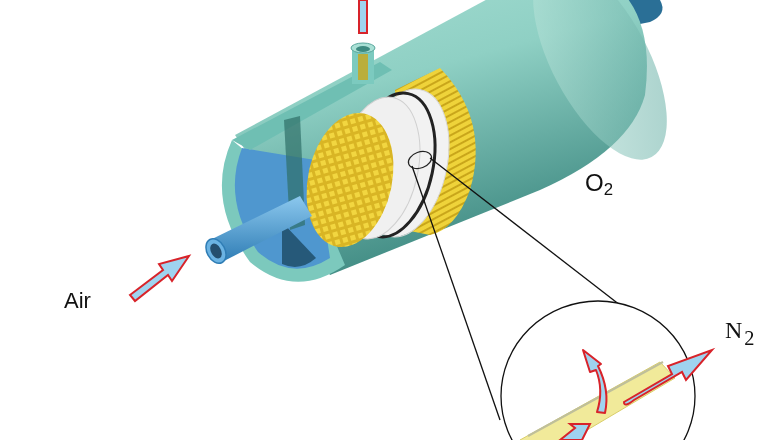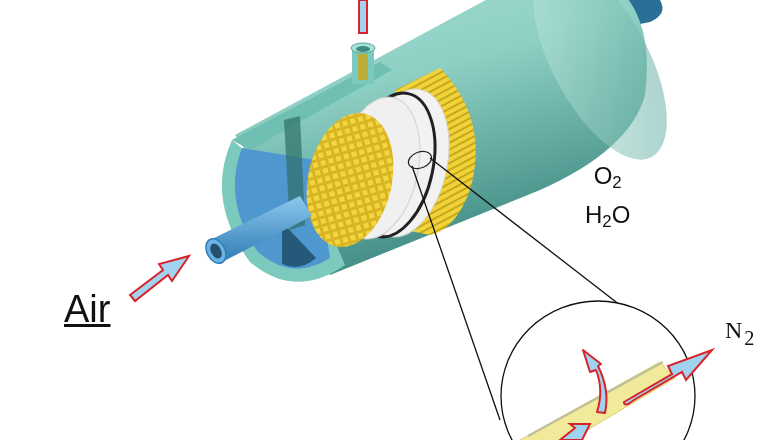--- a/index.html
+++ b/index.html
@@ -1,21 +1,21 @@
 <!DOCTYPE html>
 <html><head>
   <meta charset="utf-8">
   <style>
     html, body { margin: 0; padding: 0; background: #ffffff; }
     body { width: 780px; height: 440px; overflow: hidden; position: relative; font-family: "Liberation Sans", sans-serif; }
     #stage { position: absolute; left: 0; top: 0; width: 780px; height: 440px; }
     .label { position: absolute; color: #111; font-family: "Liberation Sans", sans-serif; line-height: 1; white-space: nowrap; }
     .label sub { font-size: 0.7em; vertical-align: -0.25em; }
-    #air-label { left: 64px; top: 290px; font-size: 38px; text-decoration: underline; }
-    #gas-list { left: 585px; top: 160px; font-size: 24px; line-height: 32px; text-align: center; }
+    #air-label { left: 64px; top: 290px; font-size: 22px; }
+    #gas-list { left: 585px; top: 160px; font-size: 24px; line-height: 46px; text-align: center; }
     #n2-label { left: 725px; top: 318px; font-size: 24px; font-family: "Liberation Serif", serif; text-align: right; }
     #n2-label sub { font-size: 0.85em; vertical-align: -0.35em; margin-left: 2px; }
   </style>
 </head>
 <body>
 
 <div id="stage">
   <svg width="780" height="440" viewBox="0 0 780 440" xmlns="http://www.w3.org/2000/svg">
     <defs>
       <linearGradient id="shellGrad" x1="0" y1="0" x2="0.35" y2="1">
@@ -111,17 +111,16 @@
       <path d="M597,412 Q604,390 596,370 L590,372 L583,350 L601,364 L598,366 Q610,390 605,413 Z" fill="#9fd3ef" stroke="#d8232a" stroke-width="2" stroke-linejoin="round"></path>
 
       <path d="M624,402 L672,374 L668,366 L712,350 L686,380 L682,372 L634,400 Q624,408 624,402 Z" fill="#9fd3ef" stroke="#d8232a" stroke-width="2" stroke-linejoin="miter"></path>
     </g>
   </svg>
 
   <div class="label" id="air-label">Air</div>
 
   <div class="label" id="gas-list">
     <div><span>O</span><sub>2</sub><span></span></div>
-    <div><span>H</span><sub>2</sub><span>O</span></div>
   </div>
 
   <div class="label" id="n2-label"><span>N</span><sub>2</sub></div>
 </div>
 
 </body></html>

